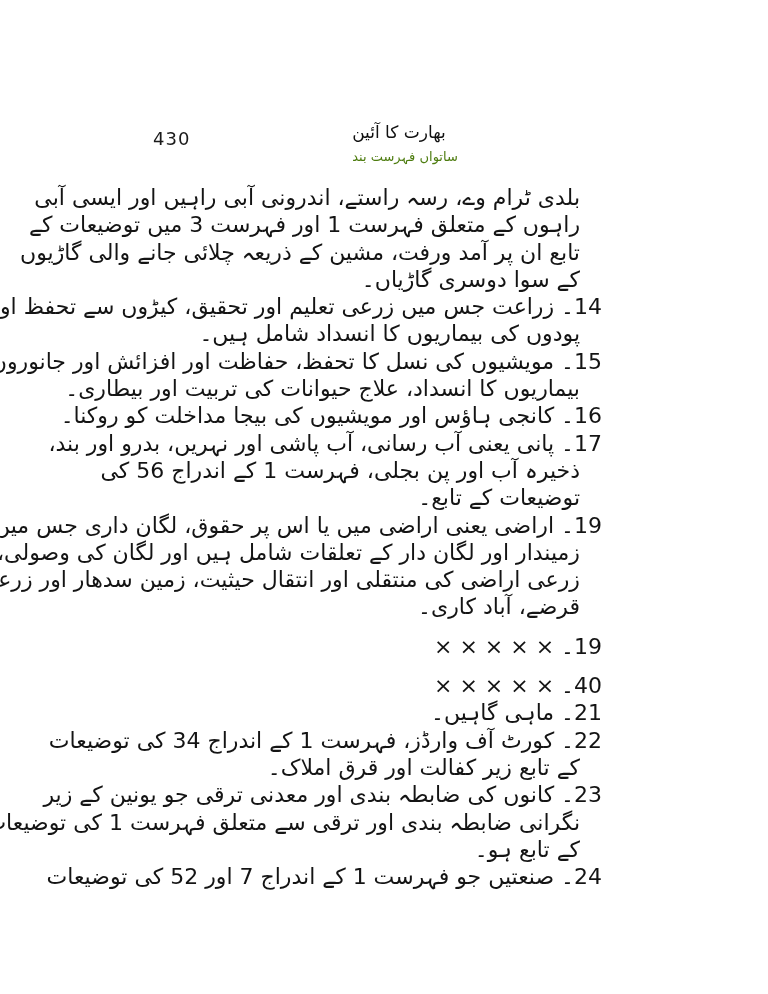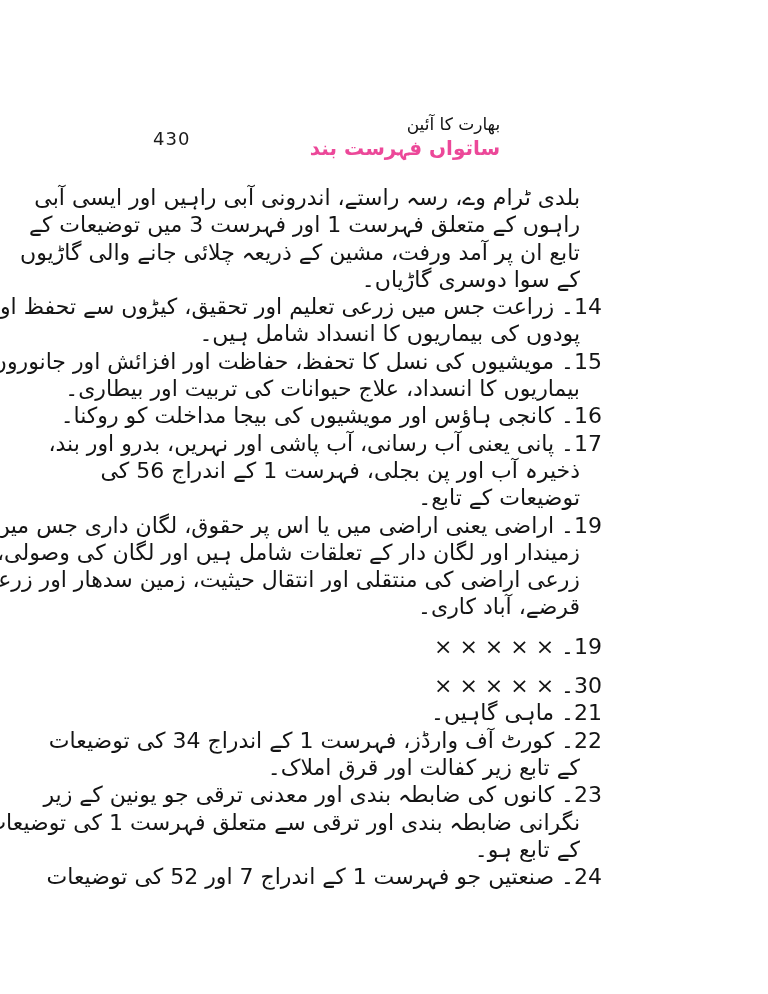--- a/index.html
+++ b/index.html
@@ -20,36 +20,35 @@
     position: absolute;
     left: 153px;
     top: 128px;
     font-size: 18px;
     color: #1a1a1a;
     letter-spacing: 1px;
   }
   .header {
     position: absolute;
     left: 405px;
-    top: 112px;
+    top: 120px;
     transform: translateX(-50%);
-    text-align: right;
+    text-align: left;
     direction: rtl;
     white-space: nowrap;
   }
   .header .title {
     font-size: 17px;
     line-height: 25px;
     color: #111111;
   }
   .header .subtitle {
-    font-size: 20px;
+    font-size: 13px;
     line-height: 23px;
-    color: #ec4899;
-    font-weight: bold;
+    color: #4d7c0f;
   }
   .body {
     position: absolute;
     left: 150px;
     top: 184px;
     width: 452px;
     direction: rtl;
     text-align: right;
   }
   .line {
@@ -88,21 +87,21 @@
       <div class="line cont">بیماریوں کا انسداد، علاج حیوانات کی تربیت اور بیطاری۔</div>
       <div class="line item">16۔  کانجی ہاؤس اور مویشیوں کی بیجا مداخلت کو روکنا۔</div>
       <div class="line item">17۔  پانی یعنی آب رسانی، آب پاشی اور نہریں، بدرو اور بند،</div>
       <div class="line cont">ذخیرہ آب اور پن بجلی، فہرست 1 کے اندراج 56 کی</div>
       <div class="line cont">توضیعات کے تابع۔</div>
       <div class="line item">19۔ اراضی یعنی اراضی میں یا اس پر حقوق، لگان داری جس میں</div>
       <div class="line cont">زمیندار اور لگان دار کے تعلقات شامل ہیں اور لگان کی وصولی،</div>
       <div class="line cont">زرعی اراضی کی منتقلی اور انتقال حیثیت، زمین سدھار اور زرعی</div>
       <div class="line cont">قرضے، آباد کاری۔</div>
       <div class="line item xrow">19۔ ×  ×  ×  ×  ×</div>
-      <div class="line item xrow">30۔ ×  ×  ×  ×  ×</div>
+      <div class="line item xrow">40۔ ×  ×  ×  ×  ×</div>
       <div class="line item">21۔  ماہی گاہیں۔</div>
       <div class="line item">22۔ کورٹ آف وارڈز، فہرست 1 کے اندراج 34 کی توضیعات</div>
       <div class="line cont">کے تابع زیر کفالت اور قرق املاک۔</div>
       <div class="line item">23۔  کانوں کی ضابطہ بندی اور معدنی ترقی جو یونین کے زیر</div>
       <div class="line cont">نگرانی ضابطہ بندی اور ترقی سے متعلق فہرست 1 کی توضیعات</div>
       <div class="line cont">کے تابع ہو۔</div>
       <div class="line item">24۔  صنعتیں جو فہرست 1 کے اندراج 7 اور 52 کی توضیعات</div>
     </div>
 </div>
 

